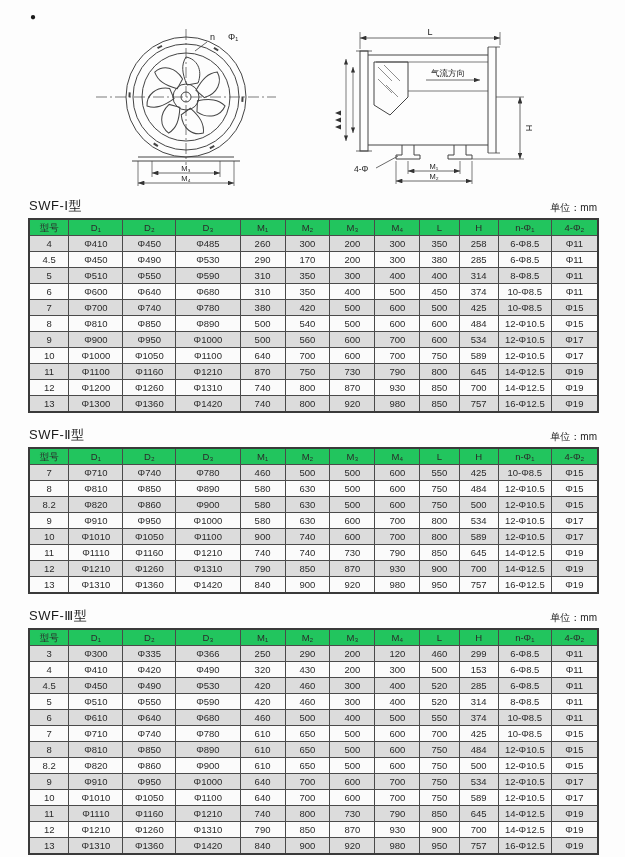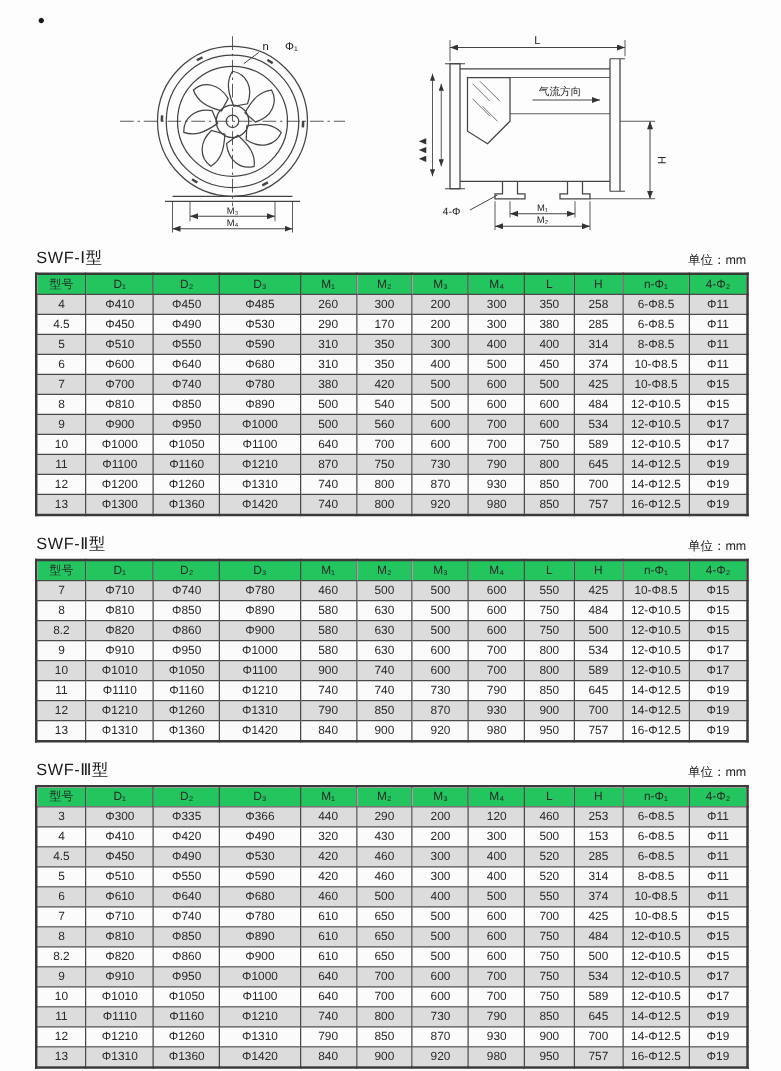--- a/index.html
+++ b/index.html
@@ -521,26 +521,26 @@
             <th>n-Φ₁</th>
             <th>4-Φ₂</th>
           </tr>
         </thead>
       <tbody>
           <tr>
             <td>3</td>
             <td>Φ300</td>
             <td>Φ335</td>
             <td>Φ366</td>
-            <td>440</td>
+            <td>250</td>
             <td>290</td>
             <td>200</td>
             <td>120</td>
             <td>460</td>
-            <td>253</td>
+            <td>299</td>
             <td>6-Φ8.5</td>
             <td>Φ11</td>
           </tr>
           <tr>
             <td>4</td>
             <td>Φ410</td>
             <td>Φ420</td>
             <td>Φ490</td>
             <td>320</td>
             <td>430</td>

